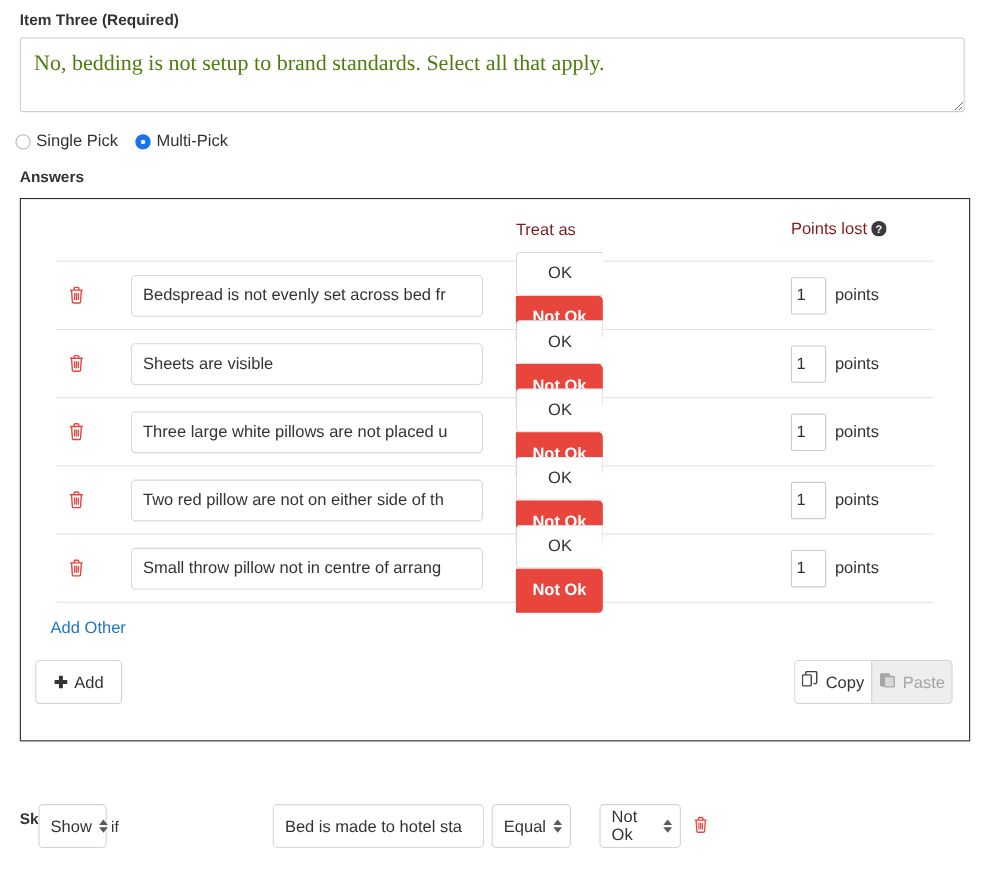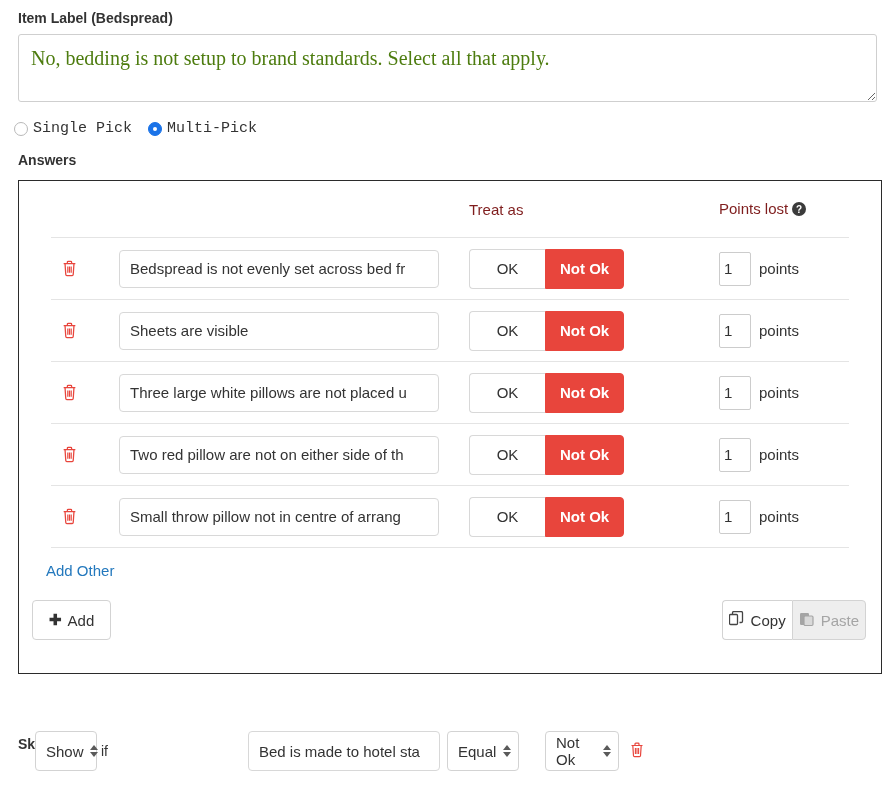--- a/index.html
+++ b/index.html
@@ -55,21 +55,20 @@
     display: flex;
     align-items: center;
     gap: 6px;
   }
   .radio-option {
     display: flex;
     align-items: center;
     gap: 5px;
     margin-right: 10px;
     cursor: pointer;
-    font-family: Liberation Mono, monospace;
   }
   .radio-dot {
     width: 14px;
     height: 14px;
     border-radius: 50%;
     box-sizing: border-box;
     border: 1px solid #b9b9b9;
     background: #fff;
     display: inline-block;
     position: relative;
@@ -151,20 +150,21 @@
     padding: 12px 10px;
     font-family: "Liberation Sans", sans-serif;
     font-size: 15px;
     color: #333333;
     background: #fff;
     outline: none;
   }
   .treat-group {
     display: inline-flex;
     align-items: stretch;
+    flex-direction: column;
   }
   .treat-btn {
     height: 40px;
     min-width: 76px;
     box-sizing: border-box;
     font-family: "Liberation Sans", sans-serif;
     font-size: 15px;
     cursor: pointer;
     display: flex;
     align-items: center;
@@ -341,21 +341,21 @@
 
   .help-icon {
     display: inline-block;
     vertical-align: -2px;
     margin-left: 4px;
   }
 </style>
 </head>
 <body>
 
-<div id="item-label-heading" class="field-label">Item Label (Bedspread)</div>
+<div id="item-label-heading" class="field-label">Item Three (Required)</div>
 
 <textarea id="item-label-textarea" placeholder="" style="">No, bedding is not setup to brand standards. Select all that apply.</textarea>
 
 <div id="pick-type-group">
   <div class="radio-option">
     <span class="radio-dot"></span>
     <span class="radio-label">Single Pick</span>
   </div>
   <div class="radio-option">
     <span class="radio-dot checked"></span>

